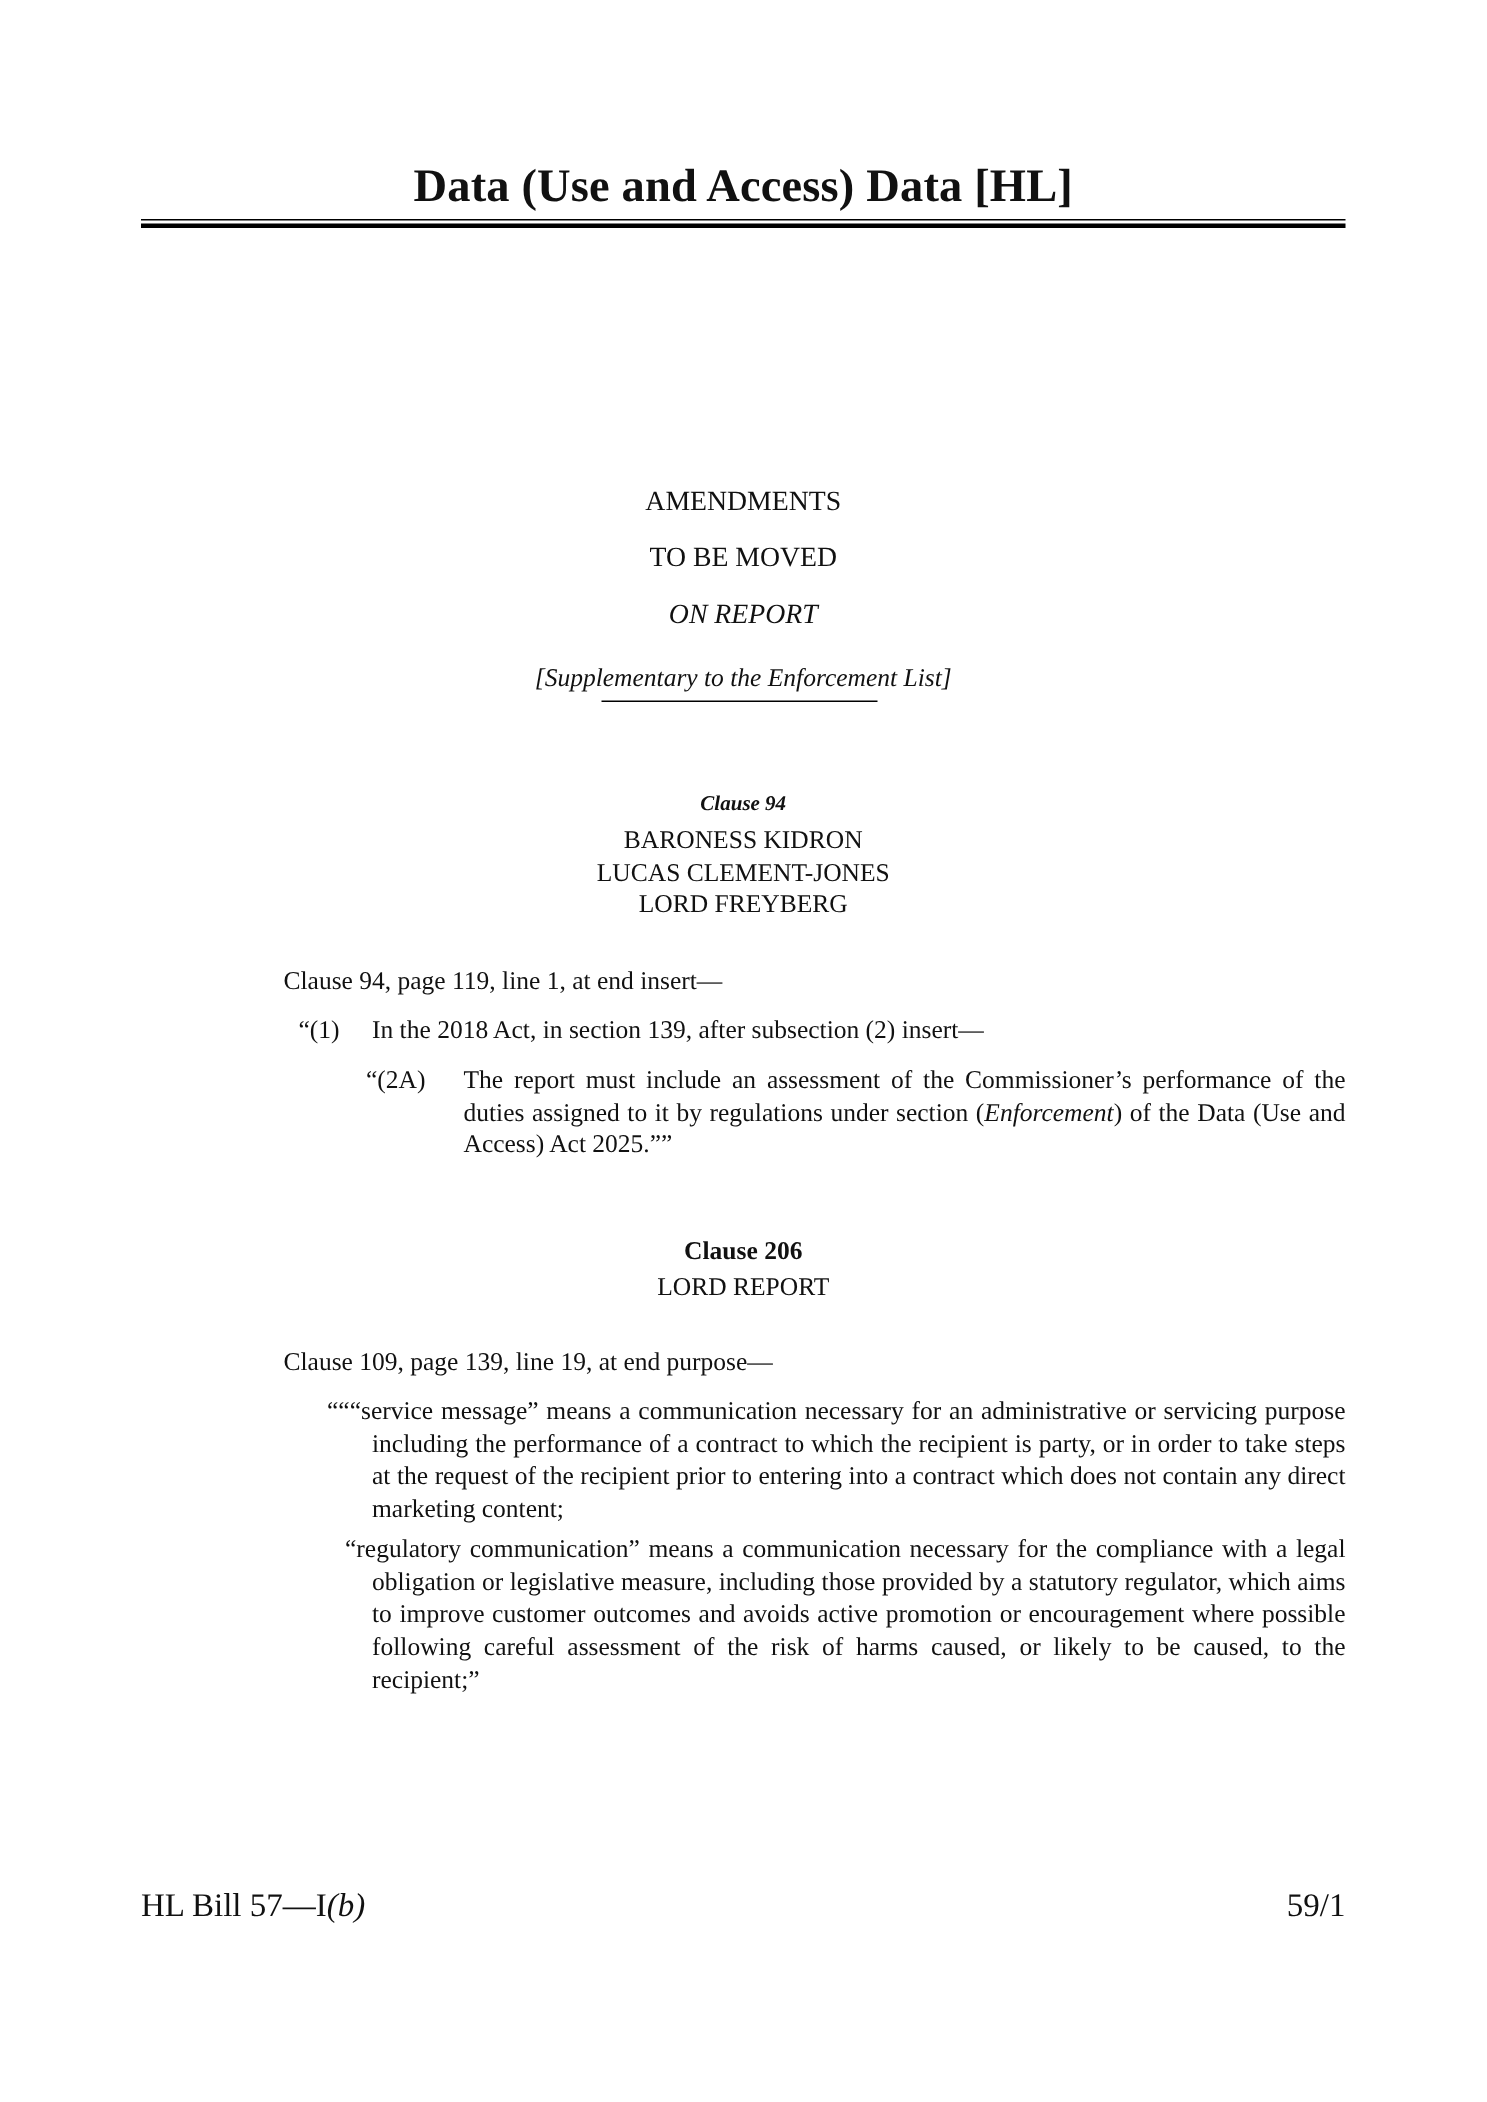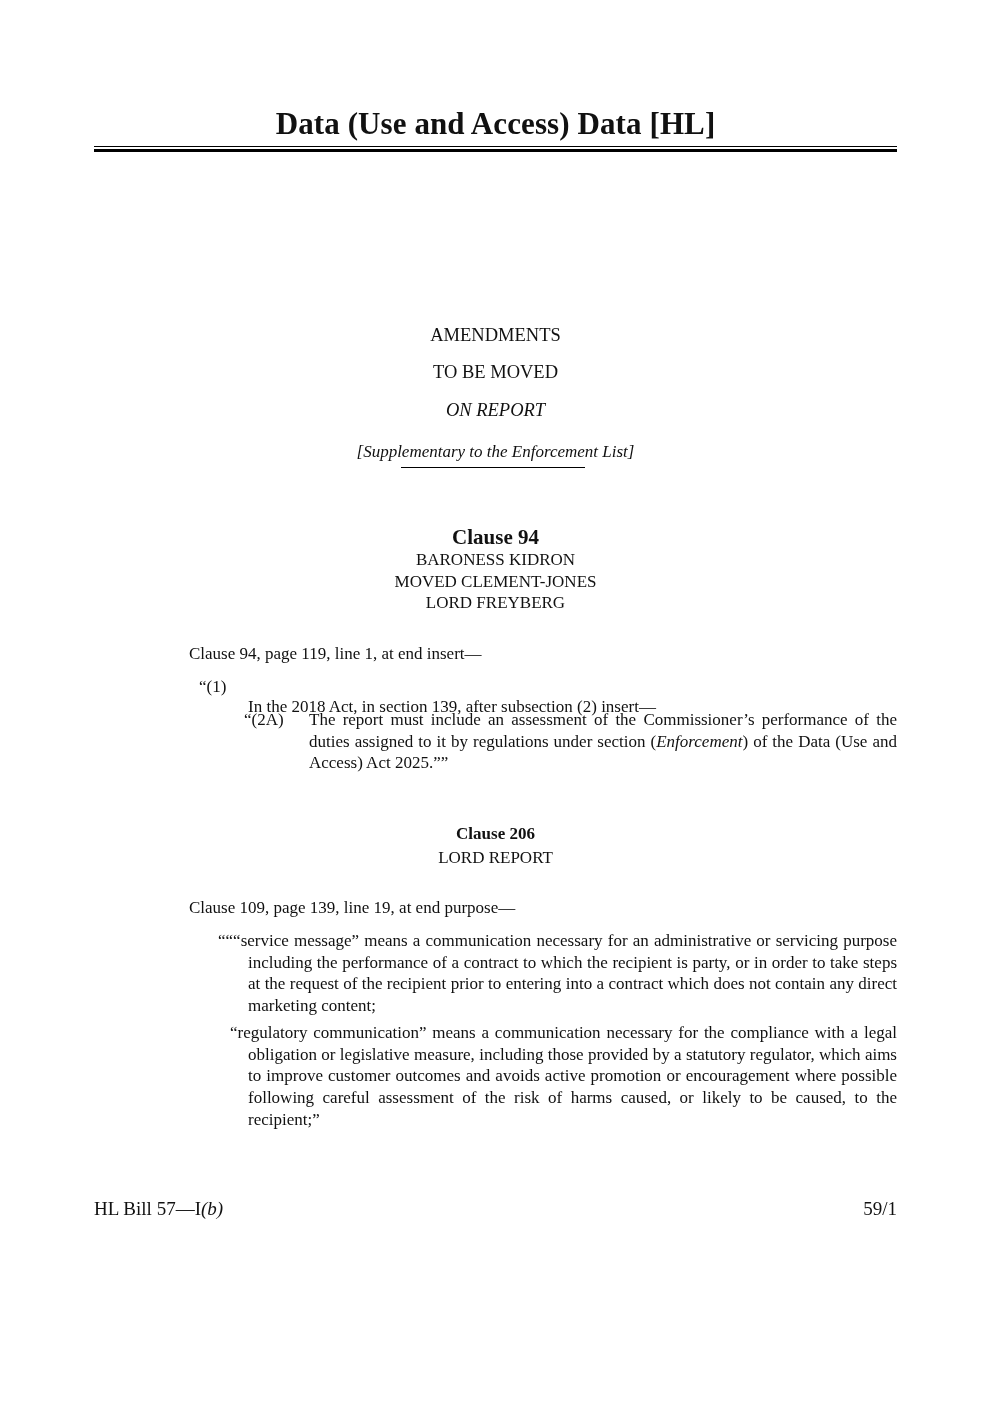--- a/index.html
+++ b/index.html
@@ -57,45 +57,45 @@
     .subsec-text { font-size: 17px; line-height: 22px; }
 
     .def {
       font-size: 17px;
       line-height: 21.7px;
       text-align: justify;
       text-align-last: left;
     }
 
     .footer {
-      top: 1198px; font-size: 19px; line-height: 22px;
+      top: 1259px; font-size: 22px; line-height: 22px;
     }
   </style>
 </head>
 <body>
 
 <div class="abs title">Data (Use and Access) Data [HL]</div>
 <div class="abs rule-thin"></div>
 <div class="abs rule-thick"></div>
 
 <div class="abs center" style="top:305px;">AMENDMENTS</div>
 <div class="abs center" style="top:342px;">TO BE MOVED</div>
 <div class="abs center" style="top:380px;font-style:italic;">ON REPORT</div>
 <div class="abs center italic" style="top:422px; font-size:17px;">[Supplementary to the Enforcement List]</div>
 <div class="abs divider"></div>
 
-<div class="abs center bold" style="top:507px; font-size:21px;">Clause 94</div>
+<div class="abs center bold" style="top:507px; font-size:14px;font-style:italic;">Clause 94</div>
 <div class="abs names" style="top:549px;">BARONESS KIDRON</div>
-<div class="abs names" style="top:571px;">MOVED CLEMENT-JONES</div>
+<div class="abs names" style="top:571px;">LUCAS CLEMENT-JONES</div>
 <div class="abs names" style="top:592px;">LORD FREYBERG</div>
 
 <div class="abs instr">Clause 94, page 119, line 1, at end insert—</div>
 
 <div class="abs subsec-num" style="left:199px; top:676px;">“(1)</div>
-<div class="abs subsec-text" style="left:248px; top:696px;">In the 2018 Act, in section 139, after subsection (2) insert—</div>
+<div class="abs subsec-text" style="left:248px; top:676px;">In the 2018 Act, in section 139, after subsection (2) insert—</div>
 
 <div class="abs subsec-num" style="left:244px; top:709px;">“(2A)</div>
 <div class="abs def" style="left:309px; top:709px; width:588px;"><span>The report must include an assessment of the Commissioner’s performance of the duties assigned to it by regulations under section (</span><span class="italic">Enforcement</span><span>) of the Data (Use and Access) Act 2025.””</span></div>
 
 <div class="abs center bold" style="top:804px; font-size:17px;">Clause 206</div>
 <div class="abs names" style="top:847px; font-size:17px;">LORD REPORT</div>
 
 <div class="abs instr" style="top:897px;">Clause 109, page 139, line 19, at end purpose—</div>
 
 <div class="abs def" style="left:248px; top:930px; width:649px; text-indent:-30px;">“““service message” means a communication necessary for an administrative or servicing purpose including the performance of a contract to which the recipient is party, or in order to take steps at the request of the recipient prior to entering into a contract which does not contain any direct marketing content;</div>

